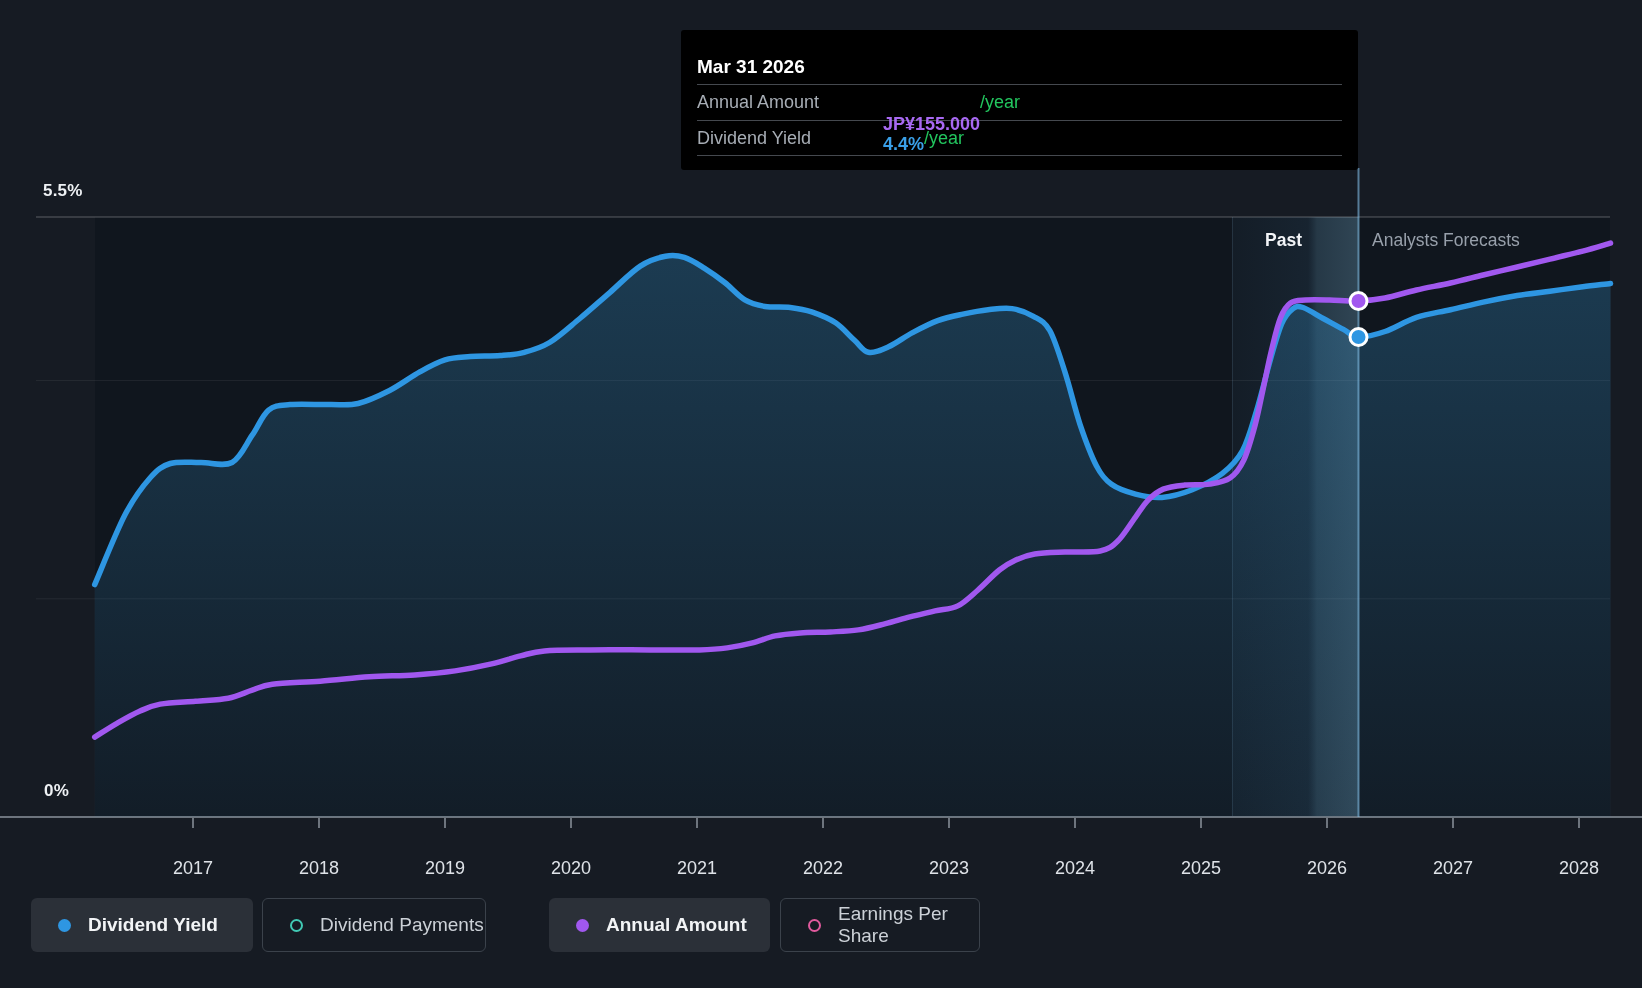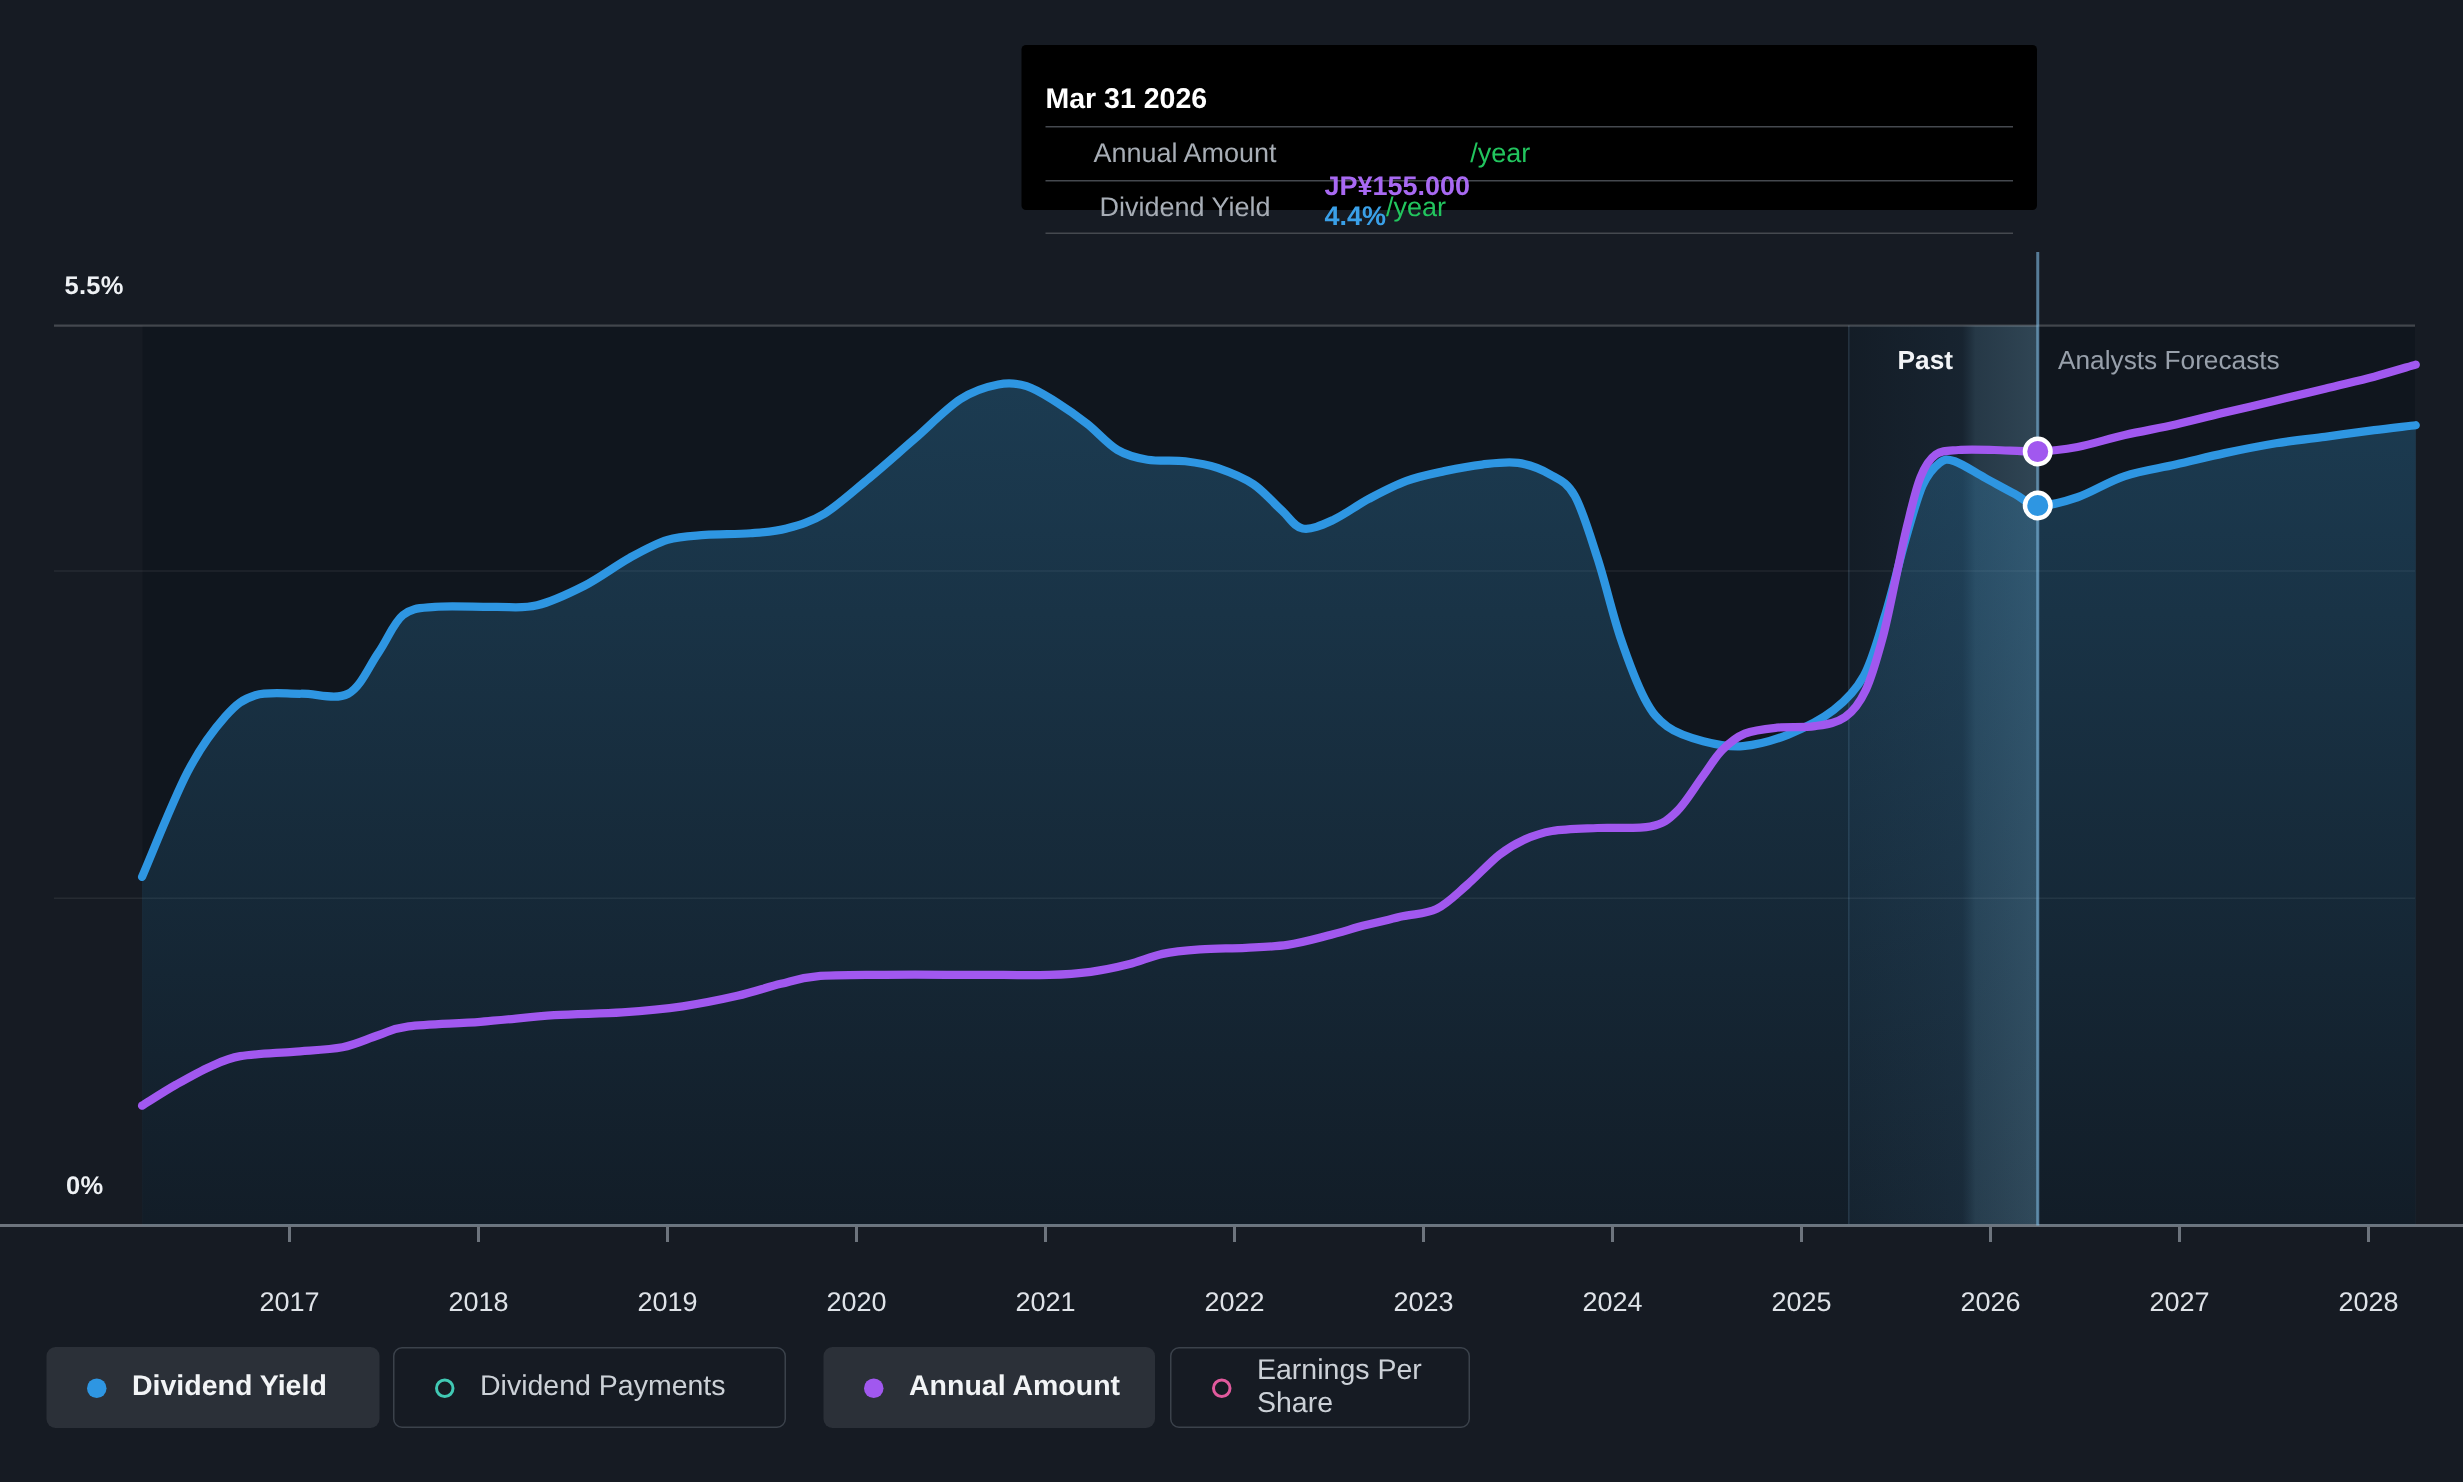--- a/index.html
+++ b/index.html
@@ -12,22 +12,22 @@
   .ylab-top{left:43px;top:181px;}
   .ylab-bottom{left:44px;top:781px;}
   
   .year-label{position:absolute;top:858px;width:64px;margin-left:-32px;text-align:center;
               color:#dfe3e8;font-size:18px;font-weight:500;}
   
   .past-label{position:absolute;left:1238px;top:230px;width:64px;text-align:right;
               color:#f2f4f7;font-size:17.5px;font-weight:700;}
   .forecast-label{position:absolute;left:1372px;top:230px;color:#98a0ab;font-size:17.5px;font-weight:400;}
   
-  .tooltip{position:absolute;left:681px;top:30px;width:677px;height:110px;background:#000;
-           border-radius:3px;padding:0 16px;color:#a7adb5;text-align:center;}
+  .tooltip{position:absolute;left:681px;top:30px;width:677px;height:140px;background:#000;
+           border-radius:3px;padding:0 16px;color:#a7adb5;}
   .tt-title{height:54px;display:flex;align-items:flex-end;padding-bottom:6px;
             color:#fff;font-size:19px;font-weight:700;}
   .tt-row{height:36px;display:flex;align-items:center;border-top:1px solid #45494f;font-size:18px;}
   .tt-row:last-of-type{border-bottom:1px solid #45494f;}
   .tt-label{width:186px;color:#a7adb5;}
   .tt-value{font-weight:700;}
   .tt-suffix{color:#22c55e;font-weight:400;}
   
   .chip{position:absolute;top:898px;height:54px;display:flex;align-items:center;
         padding-left:27px;border-radius:6px;font-size:19px;cursor:pointer;}
@@ -116,21 +116,21 @@
       <span class="tt-label">Dividend Yield</span>
       <span class="tt-value" id="tt-val-1" style="color: rgb(58, 160, 232); margin-top: 13px;">4.4%</span>
       <span class="tt-suffix">/year</span>
     </div>
   </div>
 
   <div class="chip active" style="left:31px;width:222px;">
     <span class="dot" style="background: rgb(46, 150, 226);"></span>
     <span>Dividend Yield</span>
   </div>
-  <div class="chip inactive" style="left:262px;width:262px;">
+  <div class="chip inactive" style="left:262px;width:224px;">
     <span class="ring" style="border-color: rgb(65, 201, 180);"></span>
     <span>Dividend Payments</span>
   </div>
   <div class="chip active" style="left:549px;width:221px;">
     <span class="dot" style="background: rgb(161, 88, 239);"></span>
     <span>Annual Amount</span>
   </div>
   <div class="chip inactive" style="left:780px;width:200px;">
     <span class="ring" style="border-color: rgb(225, 90, 157);"></span>
     <span>Earnings Per Share</span>

